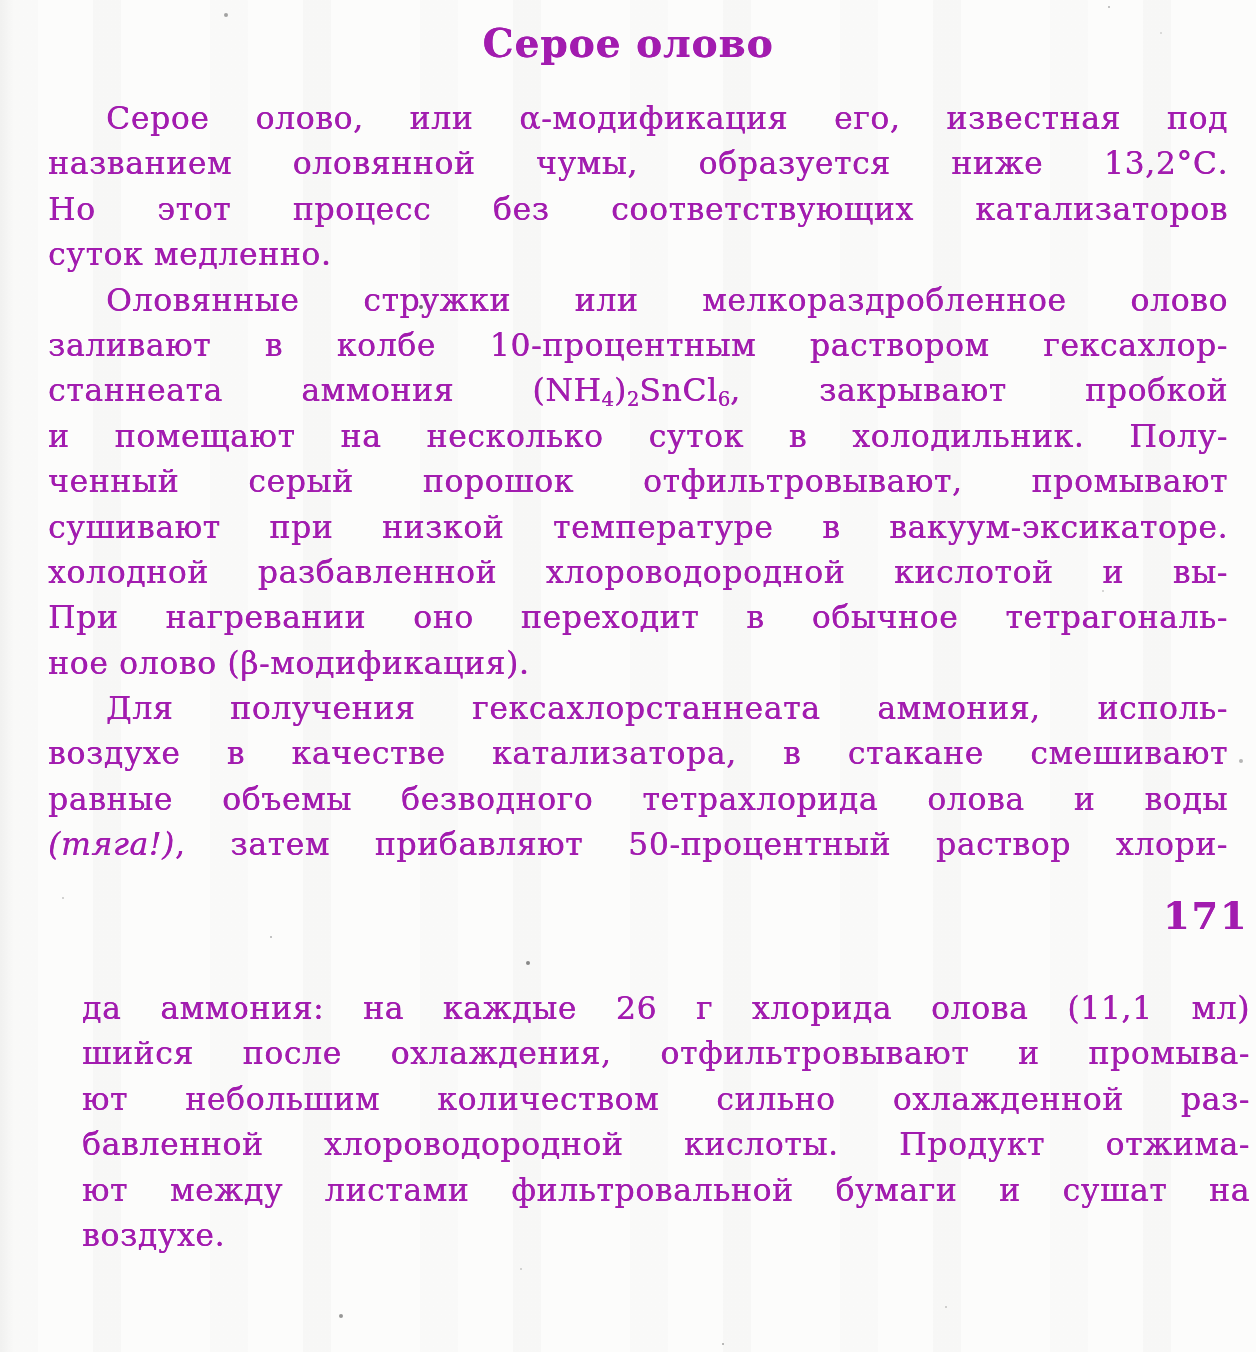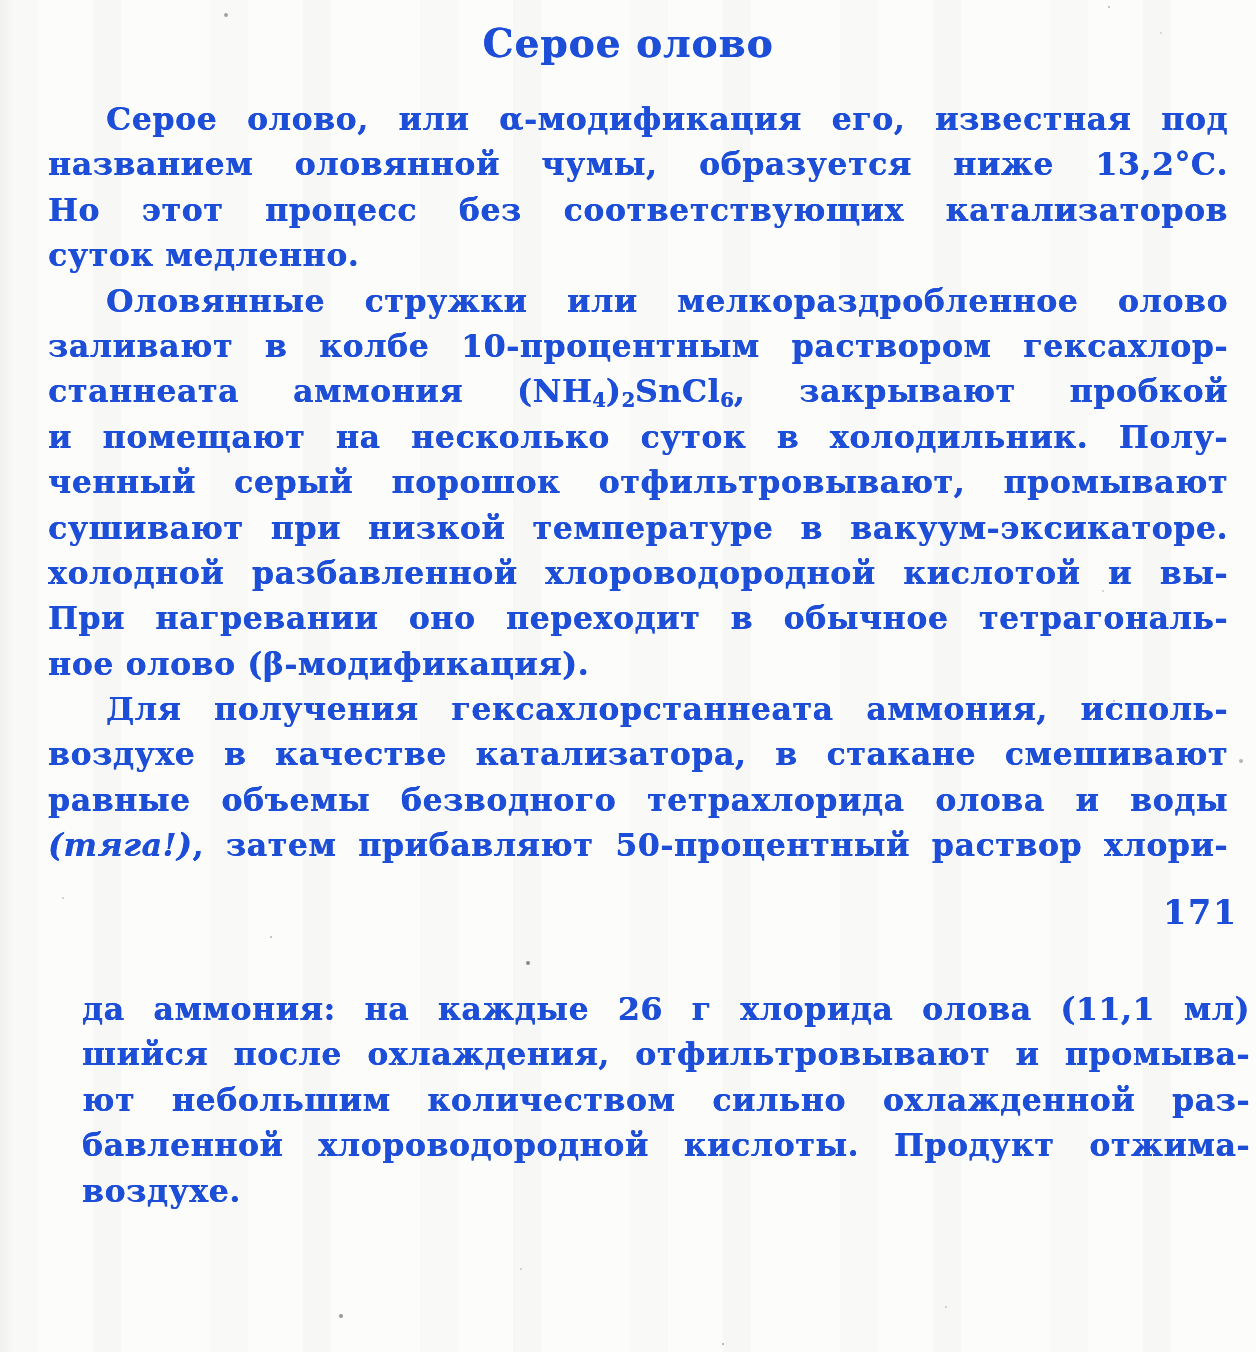--- a/index.html
+++ b/index.html
@@ -6,21 +6,21 @@
     margin: 0;
     padding: 0;
     background: #e9e9e9;
   }
   .page {
     position: relative;
     width: 1256px;
     height: 1352px;
     margin: 0 auto;
     background: #fcfcfb;
-    color: #1d4ed8;
+    color: #a21caf;
     font-family: "DejaVu Serif", "Liberation Serif", serif;
     overflow: hidden;
   }
   
   .page::before {
     content: "";
     position: absolute;
     inset: 0;
     background:
       linear-gradient(90deg, rgba(0,0,0,0.035) 0px, rgba(0,0,0,0.0) 14px),
@@ -82,36 +82,35 @@
     top: 986px;
     width: 1168px;
     margin-left: 20px;
   }
   .para { margin: 0; padding: 0; }
   .line {
     text-align: justify;
     text-align-last: justify;
     white-space: nowrap;
     height: 45.4px;
-    font-weight: bold;
   }
   .line.end { text-align-last: left; white-space: normal; }
   .line.indent { text-indent: 58px; }
   .it { font-style: italic; }
   sub {
     font-size: 0.62em;
     vertical-align: -0.28em;
     line-height: 0;
     letter-spacing: 0;
   }
   .page-number {
     position: absolute;
     top: 893px;
     left: 1163px;
-    font-size: 33px;
+    font-size: 38px;
     font-weight: bold;
     letter-spacing: 2px;
     text-shadow: 0.4px 0 0 currentColor;
   }
 </style>
 </head>
 <body>
 
 <div class="page">
 
@@ -150,17 +149,18 @@
   </div>
 
   <div class="page-number">171</div>
 
   <div class="block block-bottom">
     <p class="para">
       <span class="line" style="display:block">да аммония: на каждые 26 г хлорида олова (11,1 мл)</span>
       <span class="line" style="display:block">шийся после охлаждения, отфильтровывают и промыва-</span>
       <span class="line" style="display:block">ют небольшим количеством сильно охлажденной раз-</span>
       <span class="line" style="display:block">бавленной хлороводородной кислоты. Продукт отжима-</span>
+      <span class="line" style="display:block">ют между листами фильтровальной бумаги и сушат на</span>
       <span class="line end" style="display:block">воздухе.</span>
     </p>
   </div>
 
 </div>
 
 </body></html>

